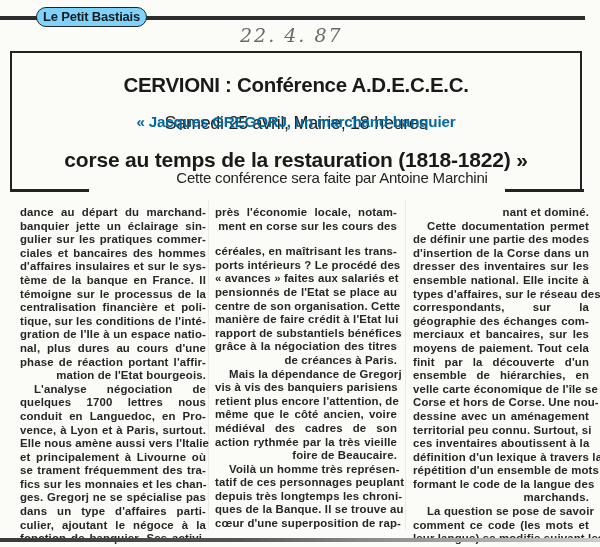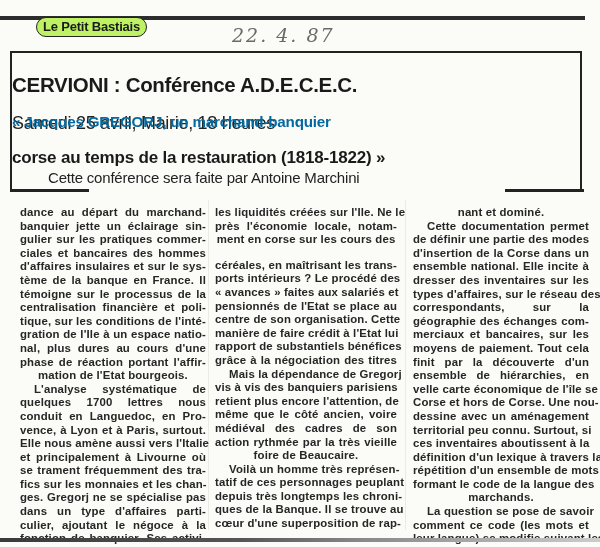--- a/index.html
+++ b/index.html
@@ -7,69 +7,69 @@
     width:600px; height:547px; overflow:hidden; position:relative;
     background:#fbfbf8;
     font-family:"Liberation Sans", sans-serif;
     color:#1a1a1a;
   }
   .masthead-rule {
     position:absolute; left:0; top:16px; width:585px; height:4px;
     background:#2d2d2d;
   }
   .masthead-tag {
-    position:absolute; left:36px; top:17px; height:18px;
-    padding:0 6px; background:#bef264;
+    position:absolute; left:36px; top:7px; height:18px;
+    padding:0 6px; background:#7dd3fc;
     border:1.5px solid #222; border-radius:10px;
     font-weight:bold; font-size:13px; line-height:18px; color:#1b1b1b;
     letter-spacing:-0.2px;
   }
   .hand-date {
-    position:absolute; left:232px; top:24px;
+    position:absolute; left:240px; top:24px;
     font-family:"DejaVu Serif", serif; font-size:19px; color:#6a6a6a;
     letter-spacing:2px; font-style:italic;
   }
   .headline-box {
     position:absolute; left:10px; top:51px; width:572px; height:141px;
     border-top:2px solid #222; border-left:2px solid #222; border-right:2px solid #222;
     box-sizing:border-box;
   }
   .corner-left, .corner-right {
     position:absolute; top:189px; height:3px; background:#222;
   }
   .corner-left { left:10px; width:79px; }
   .corner-right { left:505px; width:79px; }
-  .headline-box .line { width:100%; position:absolute; left:0; }
+  .headline-box .line { text-align:center; width:100%; position:absolute; left:0; }
   .h-title {
     top:20px; font-weight:bold; font-size:20.5px; color:#1a1a1a; letter-spacing:-0.3px;
   }
   .h-date {
     top:60px; font-size:18px; color:#222; letter-spacing:-0.3px;
   }
   .h-sub1 {
     top:60px; font-weight:bold; font-size:15.2px; color:#0369a1; letter-spacing:-0.2px;
   }
   .h-sub2 {
-    top:95px; font-weight:bold; font-size:17px; color:#1a1a1a; letter-spacing:-0.2px;
+    top:95px; font-weight:bold; font-size:21px; color:#1a1a1a; letter-spacing:-0.2px;
   }
   .h-byline {
     top:116px; font-size:15px; color:#222; letter-spacing:-0.2px;margin-left:36px;
   }
   .column {
     position:absolute; top:206px;
     font-size:11.4px; line-height:13.6px; font-weight:bold; color:#262626;
     text-align:justify; letter-spacing:0.15px;
   }
   .col-left { left:20px; width:186px; }
   .col-mid { left:215px; width:182px; }
   .col-right { left:413px; width:176px; }
   .column .line-j {
     display:block; text-align:justify; text-align-last:justify; white-space:nowrap;
   }
-  .column .line-last { display:block; text-align:center; white-space:nowrap; }
+  .column .line-last { display:block; text-align:right; white-space:nowrap; }
   .gap { height:12px; }
   .bottom-rule {
     position:absolute; left:0; top:538px; width:600px; height:4px;
     background:linear-gradient(90deg,#3a3a3a 0%,#555 40%,#888 60%,#ccc 100%);
   }
   .ghost-col-sep {
     position:absolute; top:200px; width:1px; height:330px; background:#eceae4;
   }
 </style>
 </head>
@@ -99,66 +99,66 @@
     <span class="line-j">ciales et bancaires des hommes</span>
     <span class="line-j">d'affaires insulaires et sur le sys-</span>
     <span class="line-j">tème de la banque en France. Il</span>
     <span class="line-j">témoigne sur le processus de la</span>
     <span class="line-j">centralisation financière et poli-</span>
     <span class="line-j">tique, sur les conditions de l'inté-</span>
     <span class="line-j">gration de l'Ile à un espace natio-</span>
     <span class="line-j">nal, plus dures au cours d'une</span>
     <span class="line-j">phase de réaction portant l'affir-</span>
     <span class="line-last">mation de l'Etat bourgeois.</span>
-    <span class="line-j" style="padding-left: 14px;">L'analyse systématique de</span>
+    <span class="line-j" style="padding-left: 14px;">L'analyse négociation de</span>
     <span class="line-j">quelques 1700 lettres nous</span>
     <span class="line-j">conduit en Languedoc, en Pro-</span>
     <span class="line-j">vence, à Lyon et à Paris, surtout.</span>
     <span class="line-j">Elle nous amène aussi vers l'Italie</span>
     <span class="line-j">et principalement à Livourne où</span>
     <span class="line-j">se trament fréquemment des tra-</span>
     <span class="line-j">fics sur les monnaies et les chan-</span>
     <span class="line-j">ges. Gregorj ne se spécialise pas</span>
     <span class="line-j">dans un type d'affaires parti-</span>
     <span class="line-j">culier, ajoutant le négoce à la</span>
     <span class="line-j">fonction de banquier. Ses activi-</span>
   </div>
 <div class="column col-mid" id="col-mid">
-    <span class="line-j">les liquidités créées sur l'Ile. Ne le</span>
     <span class="line-j">près l'économie locale, notam-</span>
     <span class="line-last">ment en corse sur les cours des</span>
     <div class="gap"></div>
     <span class="line-j">céréales, en maîtrisant les trans-</span>
     <span class="line-j">ports intérieurs ? Le procédé des</span>
     <span class="line-j">« avances » faites aux salariés et</span>
     <span class="line-j">pensionnés de l'Etat se place au</span>
     <span class="line-j">centre de son organisation. Cette</span>
     <span class="line-j">manière de faire crédit à l'Etat lui</span>
     <span class="line-j">rapport de substantiels bénéfices</span>
     <span class="line-j">grâce à la négociation des titres</span>
+    <span class="line-last">de créances à Paris.</span>
     <span class="line-j" style="padding-left: 14px;">Mais la dépendance de Gregorj</span>
     <span class="line-j">vis à vis des banquiers parisiens</span>
     <span class="line-j">retient plus encore l'attention, de</span>
     <span class="line-j">même que le côté ancien, voire</span>
     <span class="line-j">médiéval des cadres de son</span>
     <span class="line-j">action rythmée par la très vieille</span>
     <span class="line-last">foire de Beaucaire.</span>
     <span class="line-j" style="padding-left: 14px;">Voilà un homme très représen-</span>
     <span class="line-j">tatif de ces personnages peuplant</span>
     <span class="line-j">depuis très longtemps les chroni-</span>
     <span class="line-j">ques de la Banque. Il se trouve au</span>
     <span class="line-j">cœur d'une superposition de rap-</span>
   </div>
 <div class="column col-right" id="col-right">
     <span class="line-last">nant et dominé.</span>
     <span class="line-j" style="padding-left: 14px;">Cette documentation permet</span>
     <span class="line-j">de définir une partie des modes</span>
     <span class="line-j">d'insertion de la Corse dans un</span>
+    <span class="line-j">dresser des inventaires sur les</span>
     <span class="line-j">ensemble national. Elle incite à</span>
-    <span class="line-j">dresser des inventaires sur les</span>
     <span class="line-j">types d'affaires, sur le réseau des</span>
     <span class="line-j">correspondants, sur la</span>
     <span class="line-j">géographie des échanges com-</span>
     <span class="line-j">merciaux et bancaires, sur les</span>
     <span class="line-j">moyens de paiement. Tout cela</span>
     <span class="line-j">finit par la découverte d'un</span>
     <span class="line-j">ensemble de hiérarchies, en</span>
     <span class="line-j">velle carte économique de l'île se</span>
     <span class="line-j">Corse et hors de Corse. Une nou-</span>
     <span class="line-j">dessine avec un aménagement</span>

